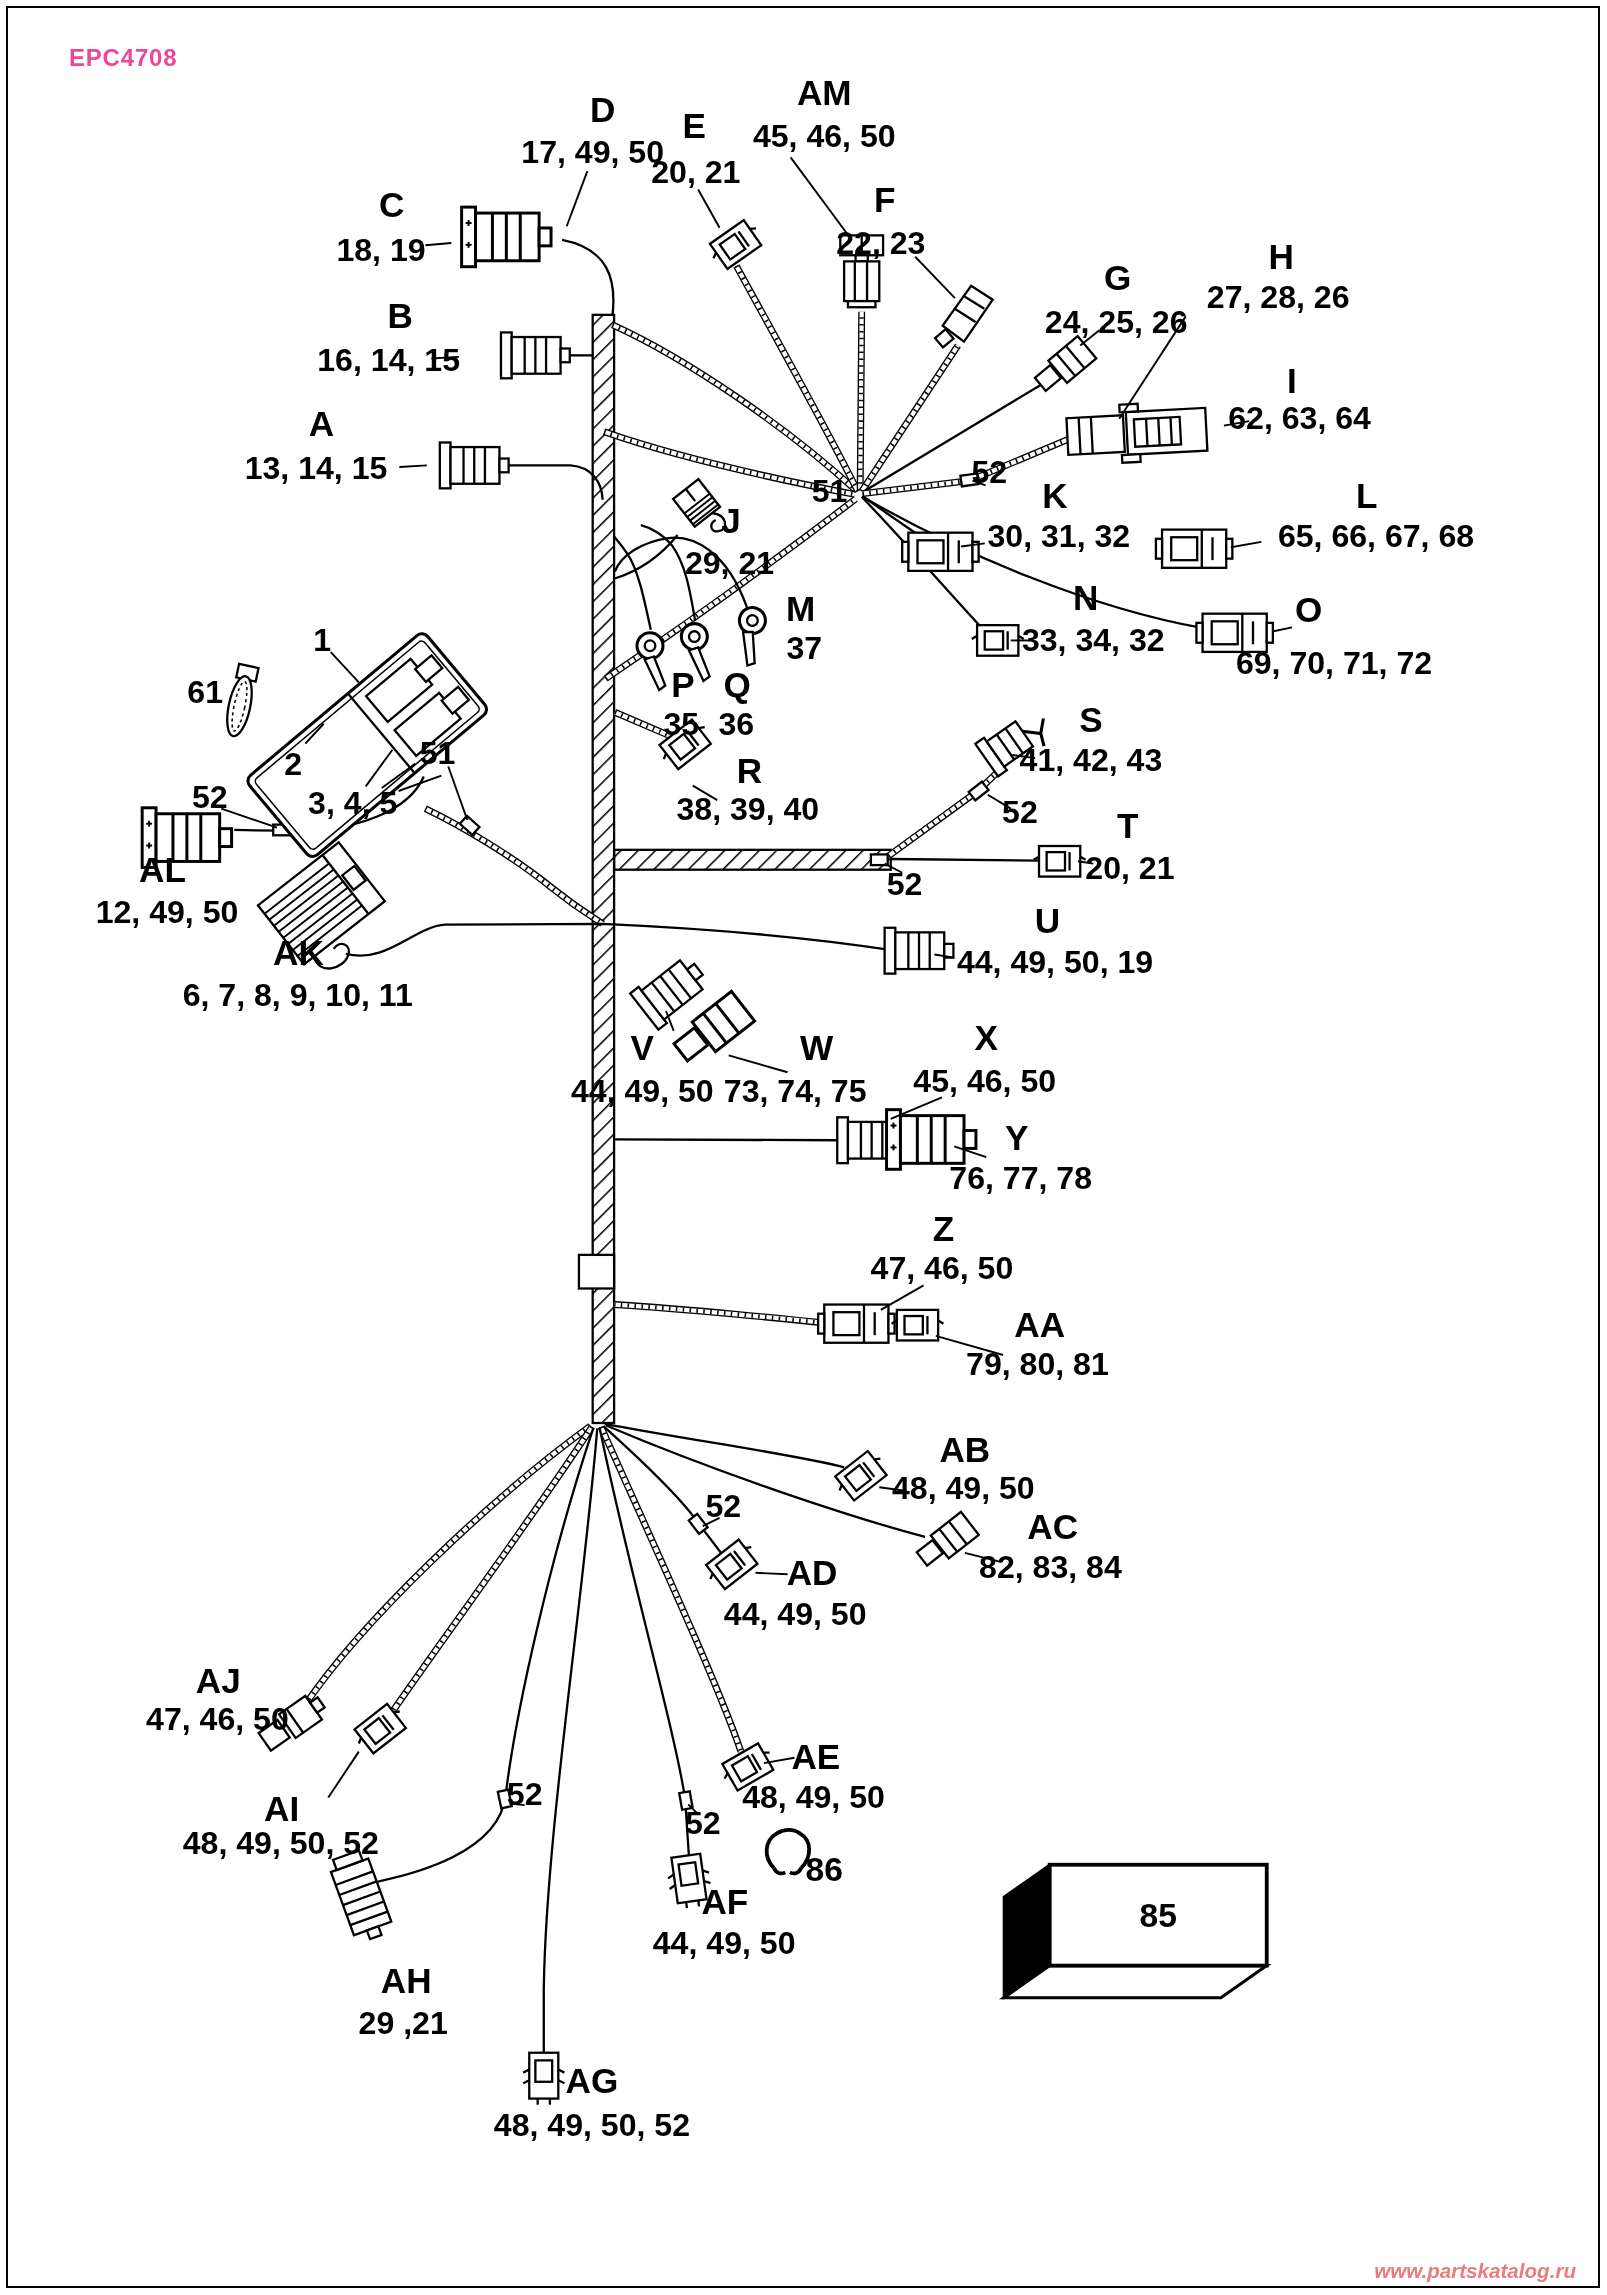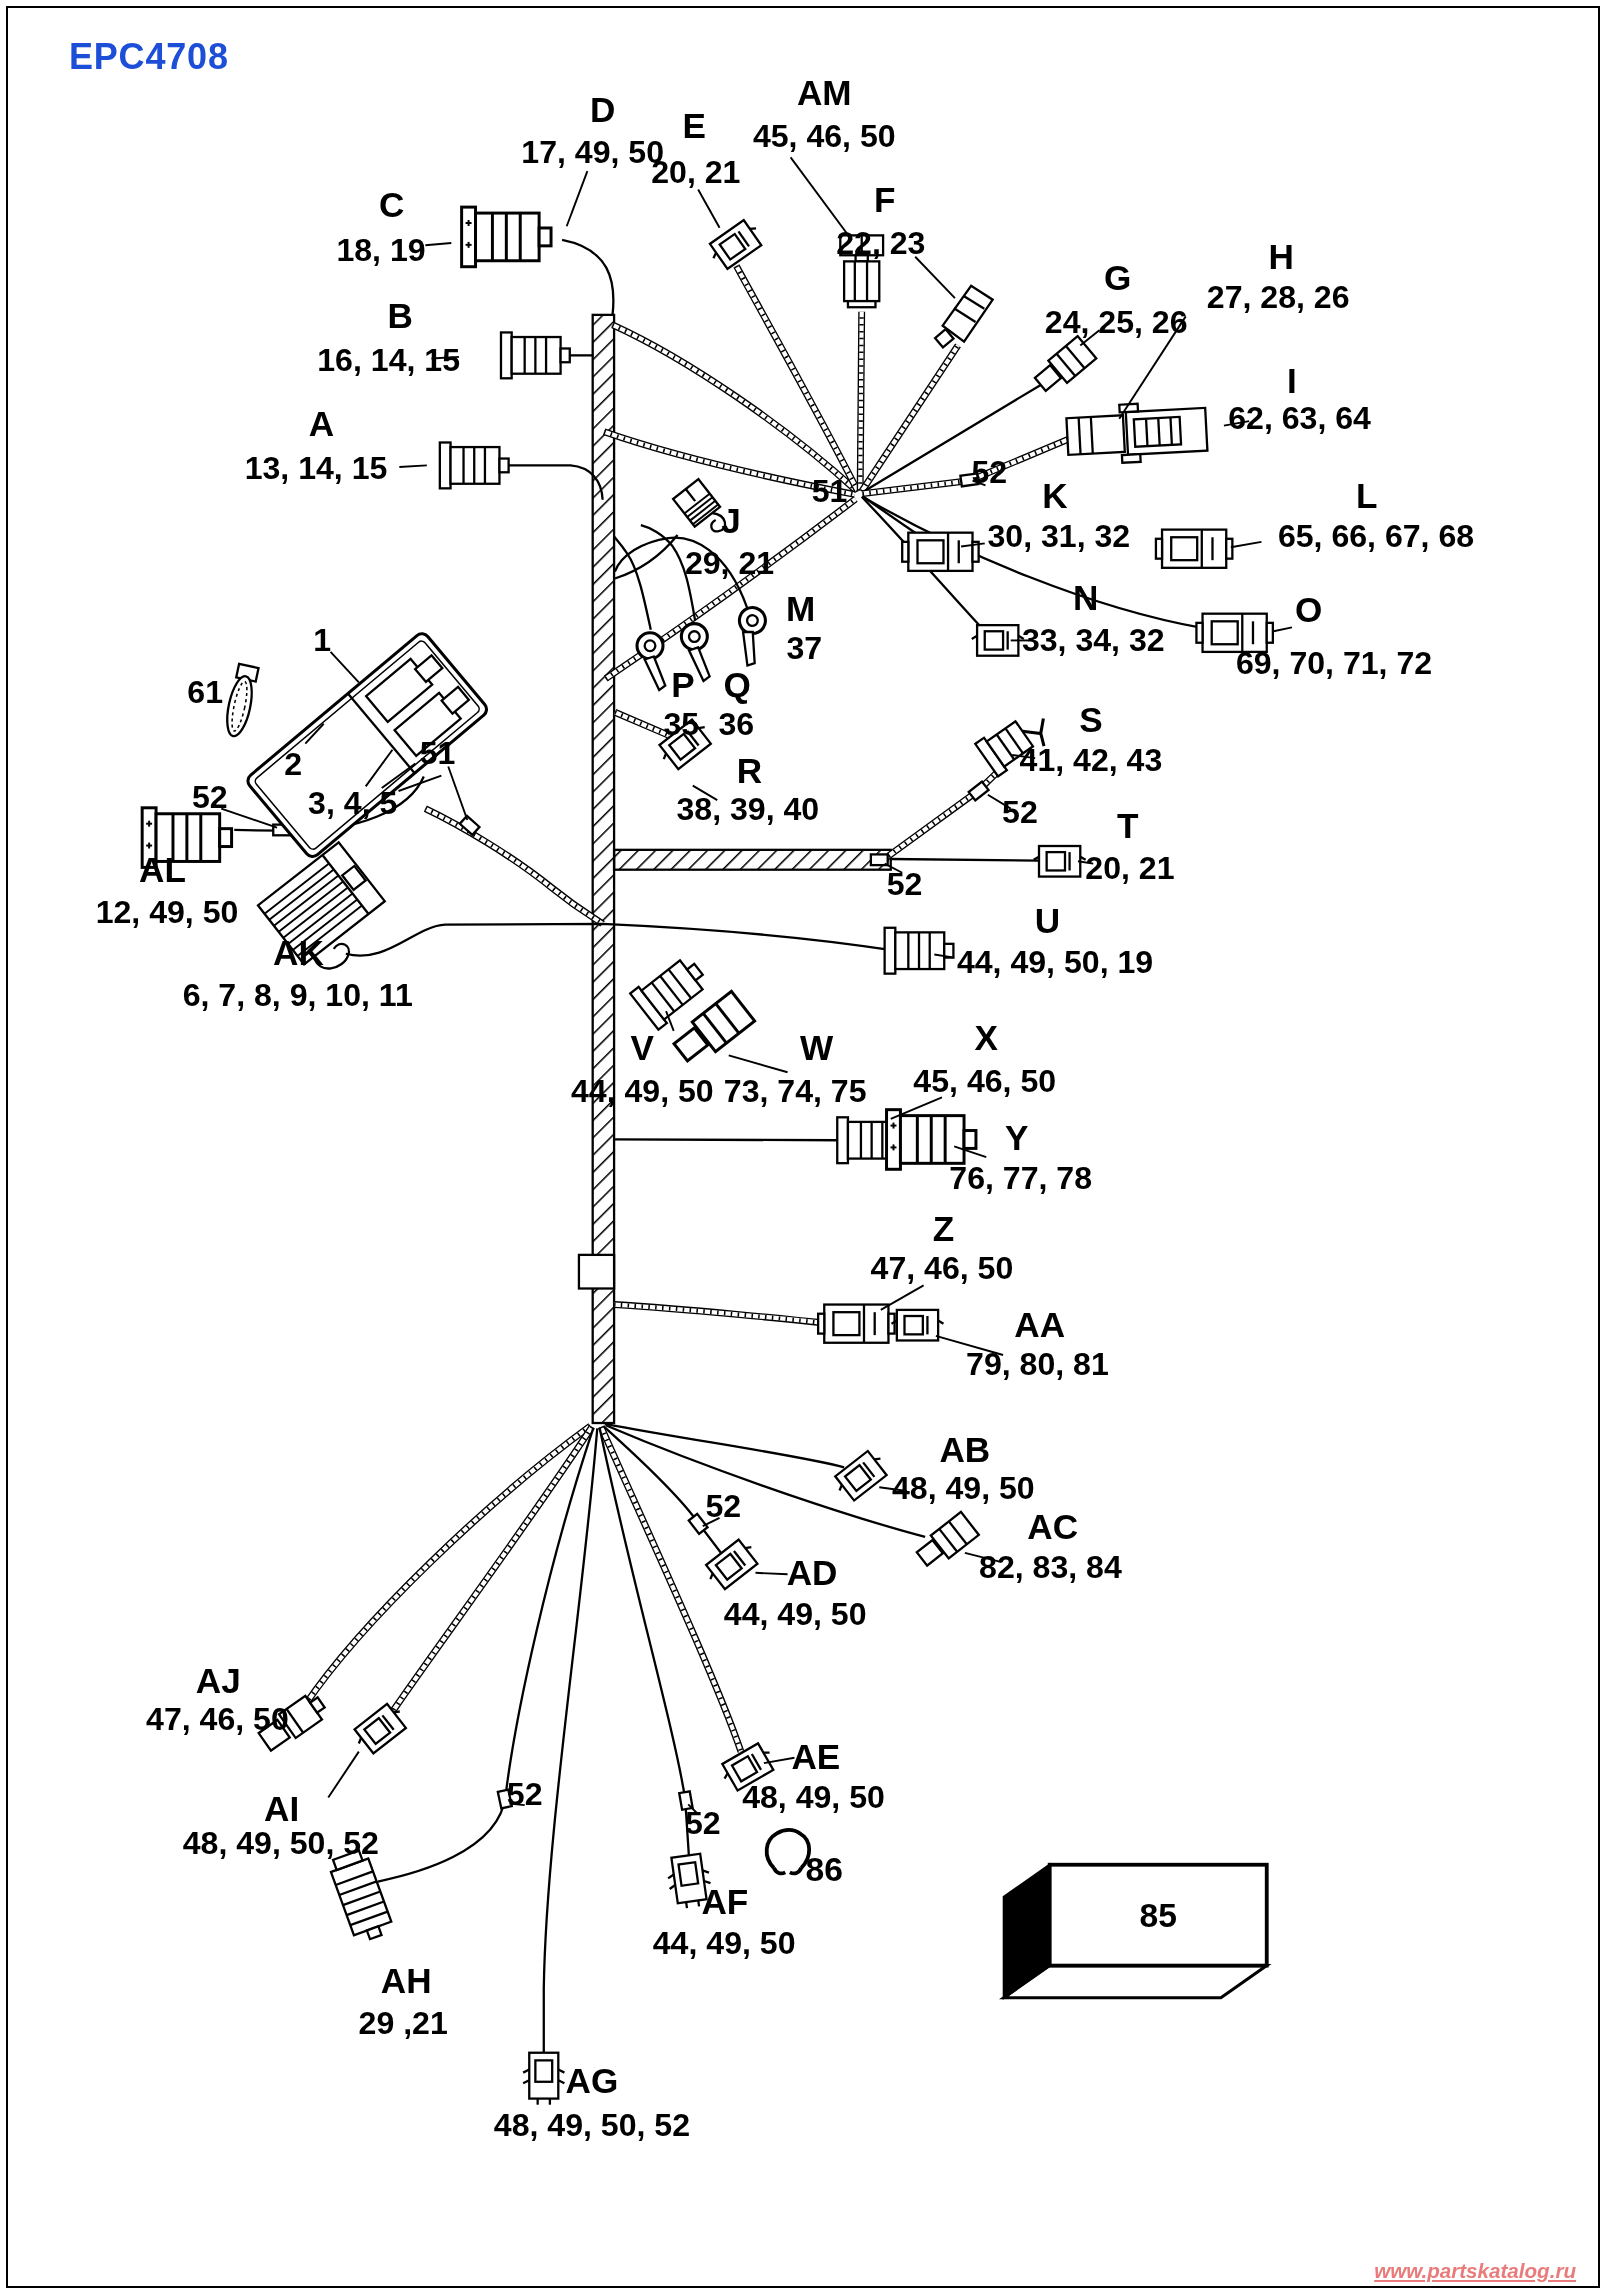--- a/index.html
+++ b/index.html
@@ -1,19 +1,19 @@
 <!DOCTYPE html>
 <html style="font-size:12.2px"><head>
 <meta charset="utf-8">
 <style>
   html,body{margin:0;padding:0;background:#fff;}
   body{font-family:"Liberation Sans",sans-serif;}
   #page{position:relative;width:1608px;height:2295px;background:#ffffff;overflow:hidden;}
   #border{position:absolute;left:6.1px;top:6.1px;width:1594px;height:2282px;border:2.3px solid #000;box-sizing:border-box;pointer-events:none;}
-  #title{position:absolute;left:69px;top:36px;font-size:36px;font-weight:bold;color:#1d4ed8;letter-spacing:0.8px;}
+  #title{position:absolute;left:69px;top:44px;font-size:24px;font-weight:bold;color:#ec4899;letter-spacing:0.8px;}
   #watermark{position:absolute;right:32px;bottom:12.2px;font-size:20.6px;font-weight:bold;font-style:italic;}
   svg{position:absolute;left:0;top:0;}
   svg text{font-family:"Liberation Sans",sans-serif;font-weight:bold;fill:#000;}
 </style>
 </head>
 <body>
 
 <div id="page">
   <div id="border"></div>
   <div id="title">EPC4708</div>
@@ -633,15 +633,15 @@
         <text x="274" y="1043" font-size="42" text-anchor="middle" dominant-baseline="central">52</text>
         <text x="1334" y="1062" font-size="42" text-anchor="middle" dominant-baseline="central">52</text>
         <text x="1183" y="1157" font-size="42" text-anchor="middle" dominant-baseline="central">52</text>
         <text x="946" y="1971" font-size="42" text-anchor="middle" dominant-baseline="central">52</text>
         <text x="686" y="2348" font-size="42" text-anchor="middle" dominant-baseline="central">52</text>
         <text x="919" y="2385" font-size="42" text-anchor="middle" dominant-baseline="central">52</text>
         <text x="1515" y="2507" font-size="44" text-anchor="middle" dominant-baseline="central">85</text>
         <text x="1078" y="2446" font-size="44" text-anchor="middle" dominant-baseline="central">86</text>
       </g>
     </svg>
-  <div id="watermark" style="color: rgb(233, 123, 123); text-decoration: underline;">www.partskatalog.ru</div>
+  <div id="watermark" style="color: rgb(233, 123, 123);">www.partskatalog.ru</div>
 </div>
 
 
 </body></html>

